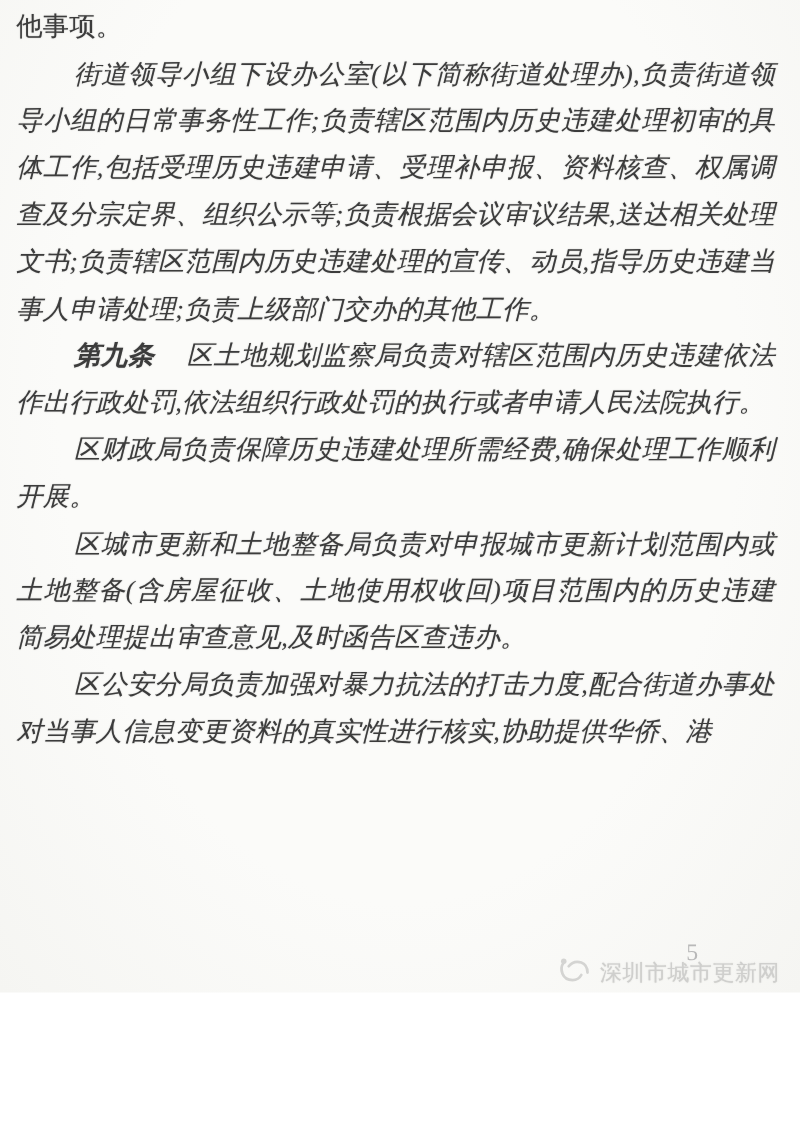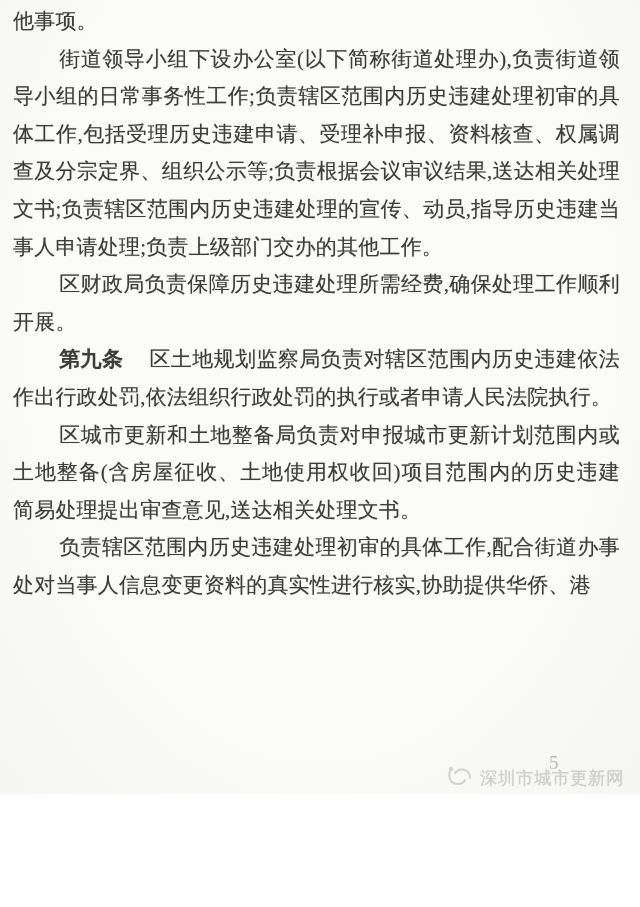--- a/index.html
+++ b/index.html
@@ -20,21 +20,21 @@
     text-align:justify;
     text-justify:inter-ideograph;
   }
   p.para{
     margin:0;
     font-size:21px;
     line-height:37.6px;
     letter-spacing:0.2px;
     text-shadow:0 0 1px rgba(70,70,70,0.45);
   }
-  p.indent{ text-indent:2.2em; }
+  p.indent{ text-indent:2.2em;font-style:italic; }
   .lead{ font-weight:700; margin-right:26px; }
   .page-footer{
     position:absolute;
     right:0; bottom:8px; left:0;
     height:42px;
     pointer-events:none;
   }
   .page-number{
     position:absolute;
     left:549px; top:8px;
@@ -59,24 +59,24 @@
   }
 </style>
 </head>
 <body>
 
 <div class="page">
 
   <div class="doc-body">
       <p class="para">他事项。</p>
       <p class="para indent">街道领导小组下设办公室(以下简称街道处理办),负责街道领导小组的日常事务性工作;负责辖区范围内历史违建处理初审的具体工作,包括受理历史违建申请、受理补申报、资料核查、权属调查及分宗定界、组织公示等;负责根据会议审议结果,送达相关处理文书;负责辖区范围内历史违建处理的宣传、动员,指导历史违建当事人申请处理;负责上级部门交办的其他工作。</p>
+      <p class="para indent"><b class="lead">第九条</b>区土地规划监察局负责对辖区范围内历史违建依法作出行政处罚,依法组织行政处罚的执行或者申请人民法院执行。</p>
       <p class="para indent">区财政局负责保障历史违建处理所需经费,确保处理工作顺利开展。</p>
-      <p class="para indent"><b class="lead">第九条</b>区土地规划监察局负责对辖区范围内历史违建依法作出行政处罚,依法组织行政处罚的执行或者申请人民法院执行。</p>
-      <p class="para indent">区城市更新和土地整备局负责对申报城市更新计划范围内或土地整备(含房屋征收、土地使用权收回)项目范围内的历史违建简易处理提出审查意见,送达相关处理文书。</p>
-      <p class="para indent">负责辖区范围内历史违建处理初审的具体工作,配合街道办事处对当事人信息变更资料的真实性进行核实,协助提供华侨、港</p>
+      <p class="para indent">区城市更新和土地整备局负责对申报城市更新计划范围内或土地整备(含房屋征收、土地使用权收回)项目范围内的历史违建简易处理提出审查意见,及时函告区查违办。</p>
+      <p class="para indent">区公安分局负责加强对暴力抗法的打击力度,配合街道办事处对当事人信息变更资料的真实性进行核实,协助提供华侨、港</p>
     </div>
 
   <div class="page-footer">
     <span class="page-number">5</span>
     <span class="watermark">
       <span class="wm-logo">
         <svg viewBox="0 0 30 28" width="30" height="28" aria-hidden="true">
           <path d="M6 6 q-3 4 -1 9 q2 5 8 5 q5 0 7 -4" fill="none" stroke="#d4d4d2" stroke-width="2.2" stroke-linecap="round"></path>
           <path d="M10 9 q4 -5 10 -3 q5 2 5 8" fill="none" stroke="#d4d4d2" stroke-width="2.2" stroke-linecap="round"></path>
           <circle cx="6" cy="5" r="2.2" fill="#d4d4d2"></circle>

